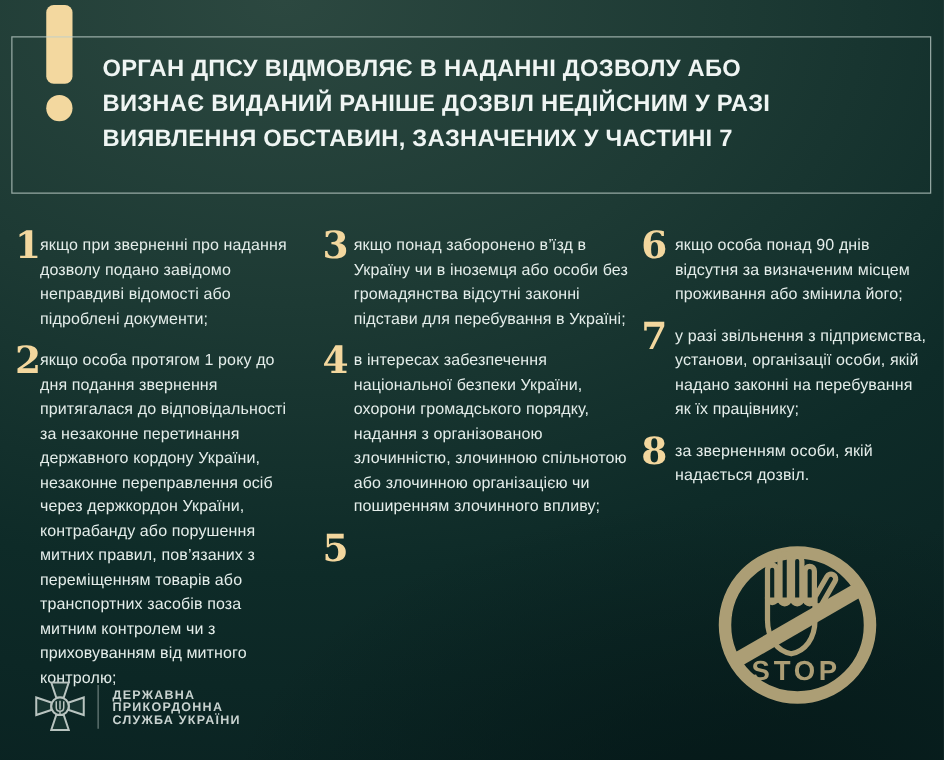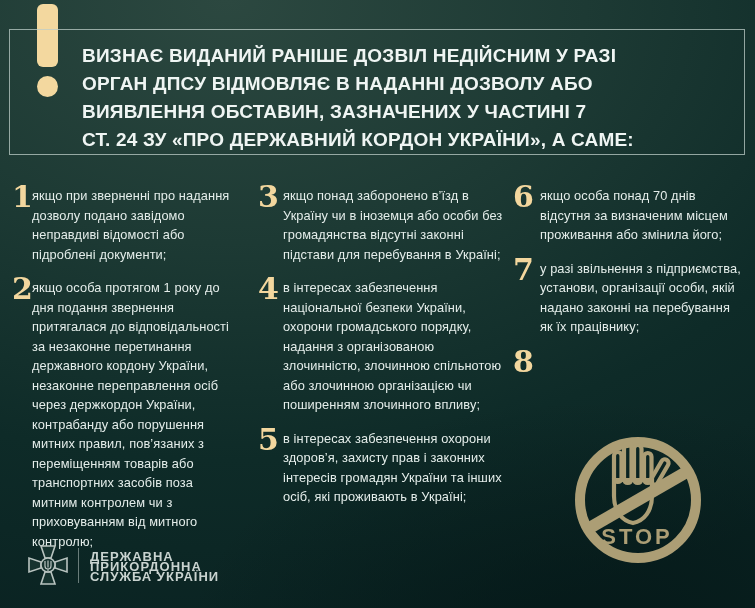--- a/index.html
+++ b/index.html
@@ -31,38 +31,37 @@
   .col-1 .num{width:20px;}
   .col-2 .num{width:25px;}
   .col-3 .num{width:27px;}
   .itxt{margin:0;color:#e4edea;font-weight:normal;font-size:12.8px;line-height:19.5px;letter-spacing:.1px;}
   
   .stop{position:absolute;left:566px;top:428px;width:146px;height:146px;}
   
   .logo{position:absolute;left:28px;top:545px;width:40px;height:40px;}
   .logo-divider{position:absolute;left:78px;top:548px;width:1px;height:35px;background:rgba(200,212,207,.5);}
   .logo-text{position:absolute;left:90px;top:552px;color:#c9d3d0;font-weight:bold;
-    font-size:13px;line-height:10px;letter-spacing:1px;}
+    font-size:10px;line-height:10px;letter-spacing:1px;}
 </style>
 </head>
 <body>
 
 <div class="canvas">
 
   <div class="excl">
     <div class="bar"></div>
     <div class="dot"></div>
   </div>
 
   <div class="frame"></div>
   <div class="title">
+    <div>ОРГАН ДПСУ ВІДМОВЛЯЄ В НАДАННІ ДОЗВОЛУ АБО</div>
     <div>ВИЗНАЄ ВИДАНИЙ РАНІШЕ ДОЗВІЛ НЕДІЙСНИМ У РАЗІ</div>
-    <div>ОРГАН ДПСУ ВІДМОВЛЯЄ В НАДАННІ ДОЗВОЛУ АБО</div>
     <div>ВИЯВЛЕННЯ ОБСТАВИН, ЗАЗНАЧЕНИХ У ЧАСТИНІ 7</div>
-    <div>СТ. 24 ЗУ «ПРО ДЕРЖАВНИЙ КОРДОН УКРАЇНИ», А САМЕ:</div>
   </div>
 
   <div class="col col-1">
     <div class="item">
       <span class="num">1</span>
       <p class="itxt">якщо при зверненні про надання дозволу подано завідомо неправдиві відомості або підроблені документи;</p>
     </div>
     <div class="item">
       <span class="num">2</span>
       <p class="itxt">якщо особа протягом 1 року до дня подання звернення притягалася до відповідальності за незаконне перетинання державного кордону України, незаконне переправлення осіб через держкордон України, контрабанду або порушення митних правил, пов’язаних з переміщенням товарів або транспортних засобів поза митним контролем чи з приховуванням від митного контролю;</p>
@@ -73,35 +72,35 @@
     <div class="item">
       <span class="num">3</span>
       <p class="itxt">якщо понад заборонено в’їзд в Україну чи в іноземця або особи без громадянства відсутні законні підстави для перебування в Україні;</p>
     </div>
     <div class="item">
       <span class="num">4</span>
       <p class="itxt">в інтересах забезпечення національної безпеки України, охорони громадського порядку, надання з організованою злочинністю, злочинною спільнотою або злочинною організацією чи поширенням злочинного впливу;</p>
     </div>
     <div class="item">
       <span class="num">5</span>
-      <p class="itxt">в інтересах забезпечення охорони здоров’я, захисту прав і законних інтересів громадян України та інших осіб, які проживають в Україні;</p>
     </div>
   </div>
 
   <div class="col col-3">
     <div class="item">
       <span class="num">6</span>
-      <p class="itxt">якщо особа понад 70 днів відсутня за визначеним місцем проживання або змінила його;</p>
+      <p class="itxt">якщо особа понад 90 днів відсутня за визначеним місцем проживання або змінила його;</p>
     </div>
     <div class="item">
       <span class="num">7</span>
       <p class="itxt">у разі звільнення з підприємства, установи, організації особи, якій надано законні на перебування як їх працівнику;</p>
     </div>
     <div class="item">
       <span class="num">8</span>
+      <p class="itxt">за зверненням особи, якій надається дозвіл.</p>
     </div>
   </div>
 
   <svg class="stop" viewBox="0 0 146 146">
     <g stroke="#ac9e75" fill="none">
       <circle cx="72" cy="72" r="58" stroke-width="10"></circle>
 
       <g stroke-width="4.2">
         <rect x="48" y="24" width="7.5" height="30" rx="3.7"></rect>
         <rect x="58" y="15" width="7.5" height="40" rx="3.7"></rect>

